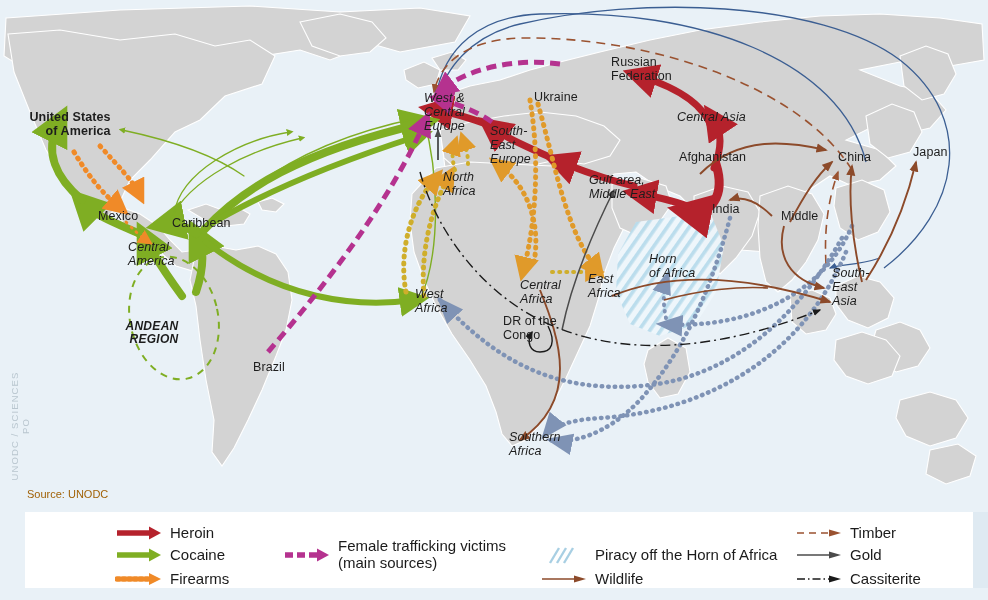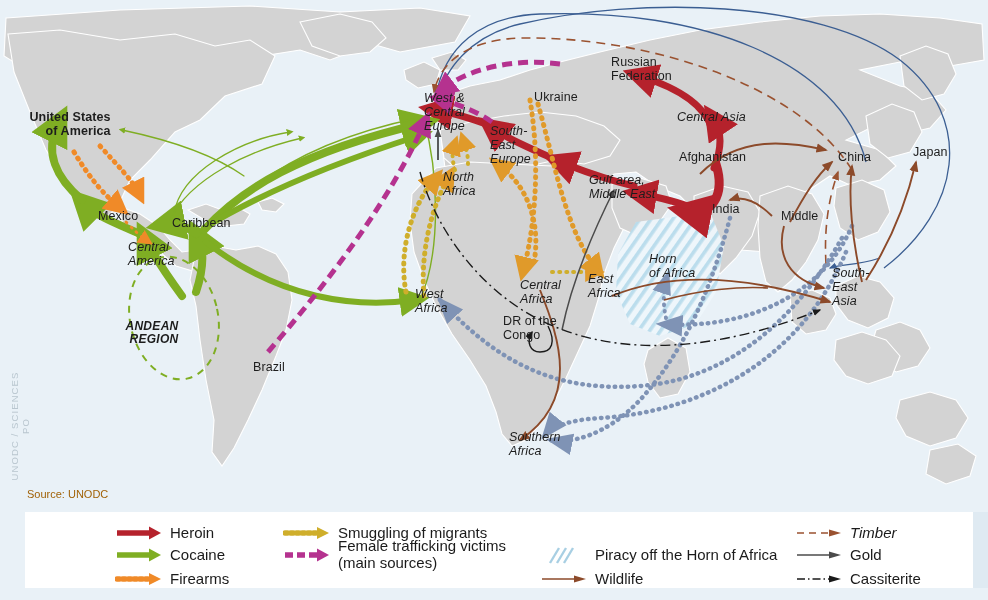--- a/index.html
+++ b/index.html
@@ -278,27 +278,20 @@
         </div>
         <div class="lgrow" style="top: 56px;">
           <span class="lgsym"><svg viewBox="0 0 46 18" width="46" height="18">
               <line x1="2" y1="9" x2="33" y2="9" stroke="#f08a28" stroke-width="5.5" stroke-dasharray="2.5 3.2" stroke-linecap="round"></line>
               <path d="M34,3 L46,9 L34,15 z" fill="#f08a28"></path>
             </svg></span>
           <span class="lgtxt">Firearms</span>
         </div>
       </div>
       <div class="lgcol" style="left: 258px; width: 250px;">
-        <div class="lgrow" style="top: 10px;">
-          <span class="lgsym"><svg viewBox="0 0 46 18" width="46" height="18">
-              <line x1="2" y1="9" x2="33" y2="9" stroke="#cfae2b" stroke-width="5.5" stroke-dasharray="2.5 3.2" stroke-linecap="round"></line>
-              <path d="M34,3 L46,9 L34,15 z" fill="#cfae2b"></path>
-            </svg></span>
-          <span class="lgtxt">Smuggling of migrants</span>
-        </div>
         <div class="lgrow" style="top: 32px;">
           <span class="lgsym"><svg viewBox="0 0 46 18" width="46" height="18">
               <line x1="2" y1="9" x2="34" y2="9" stroke="#b5328f" stroke-width="5.5" stroke-dasharray="8 4"></line>
               <path d="M34,2.5 L46,9 L34,15.5 z" fill="#b5328f"></path>
             </svg></span>
           <span class="lgtxt">Female trafficking victims
 (main sources)</span>
         </div>
       </div>
       <div class="lgcol" style="left: 515px; width: 230px;">
@@ -314,21 +307,21 @@
         </div>
         <div class="lgrow" style="top: 56px;">
           <span class="lgsym"><svg viewBox="0 0 46 18" width="46" height="18">
               <line x1="2" y1="9" x2="38" y2="9" stroke="#8c4a2a" stroke-width="1.4"></line>
               <path d="M34,5.4 L46,9 L34,12.6 z" fill="#8c4a2a"></path>
             </svg></span>
           <span class="lgtxt">Wildlife</span>
         </div>
       </div>
       <div class="lgcol" style="left: 770px; width: 180px;">
-        <div class="lgrow" style="top: 10px; font-style: italic;">
+        <div class="lgrow" style="top: 10px;">
           <span class="lgsym"><svg viewBox="0 0 46 18" width="46" height="18">
               <line x1="2" y1="9" x2="37" y2="9" stroke="#9a5230" stroke-width="1.5" stroke-dasharray="7 5"></line>
               <path d="M34,5.4 L46,9 L34,12.6 z" fill="#9a5230"></path>
             </svg></span>
           <span class="lgtxt">Timber</span>
         </div>
         <div class="lgrow" style="top: 32px;">
           <span class="lgsym"><svg viewBox="0 0 46 18" width="46" height="18">
               <line x1="2" y1="9" x2="38" y2="9" stroke="#4b4b4b" stroke-width="1.4"></line>
               <path d="M34,5.4 L46,9 L34,12.6 z" fill="#4b4b4b"></path>

